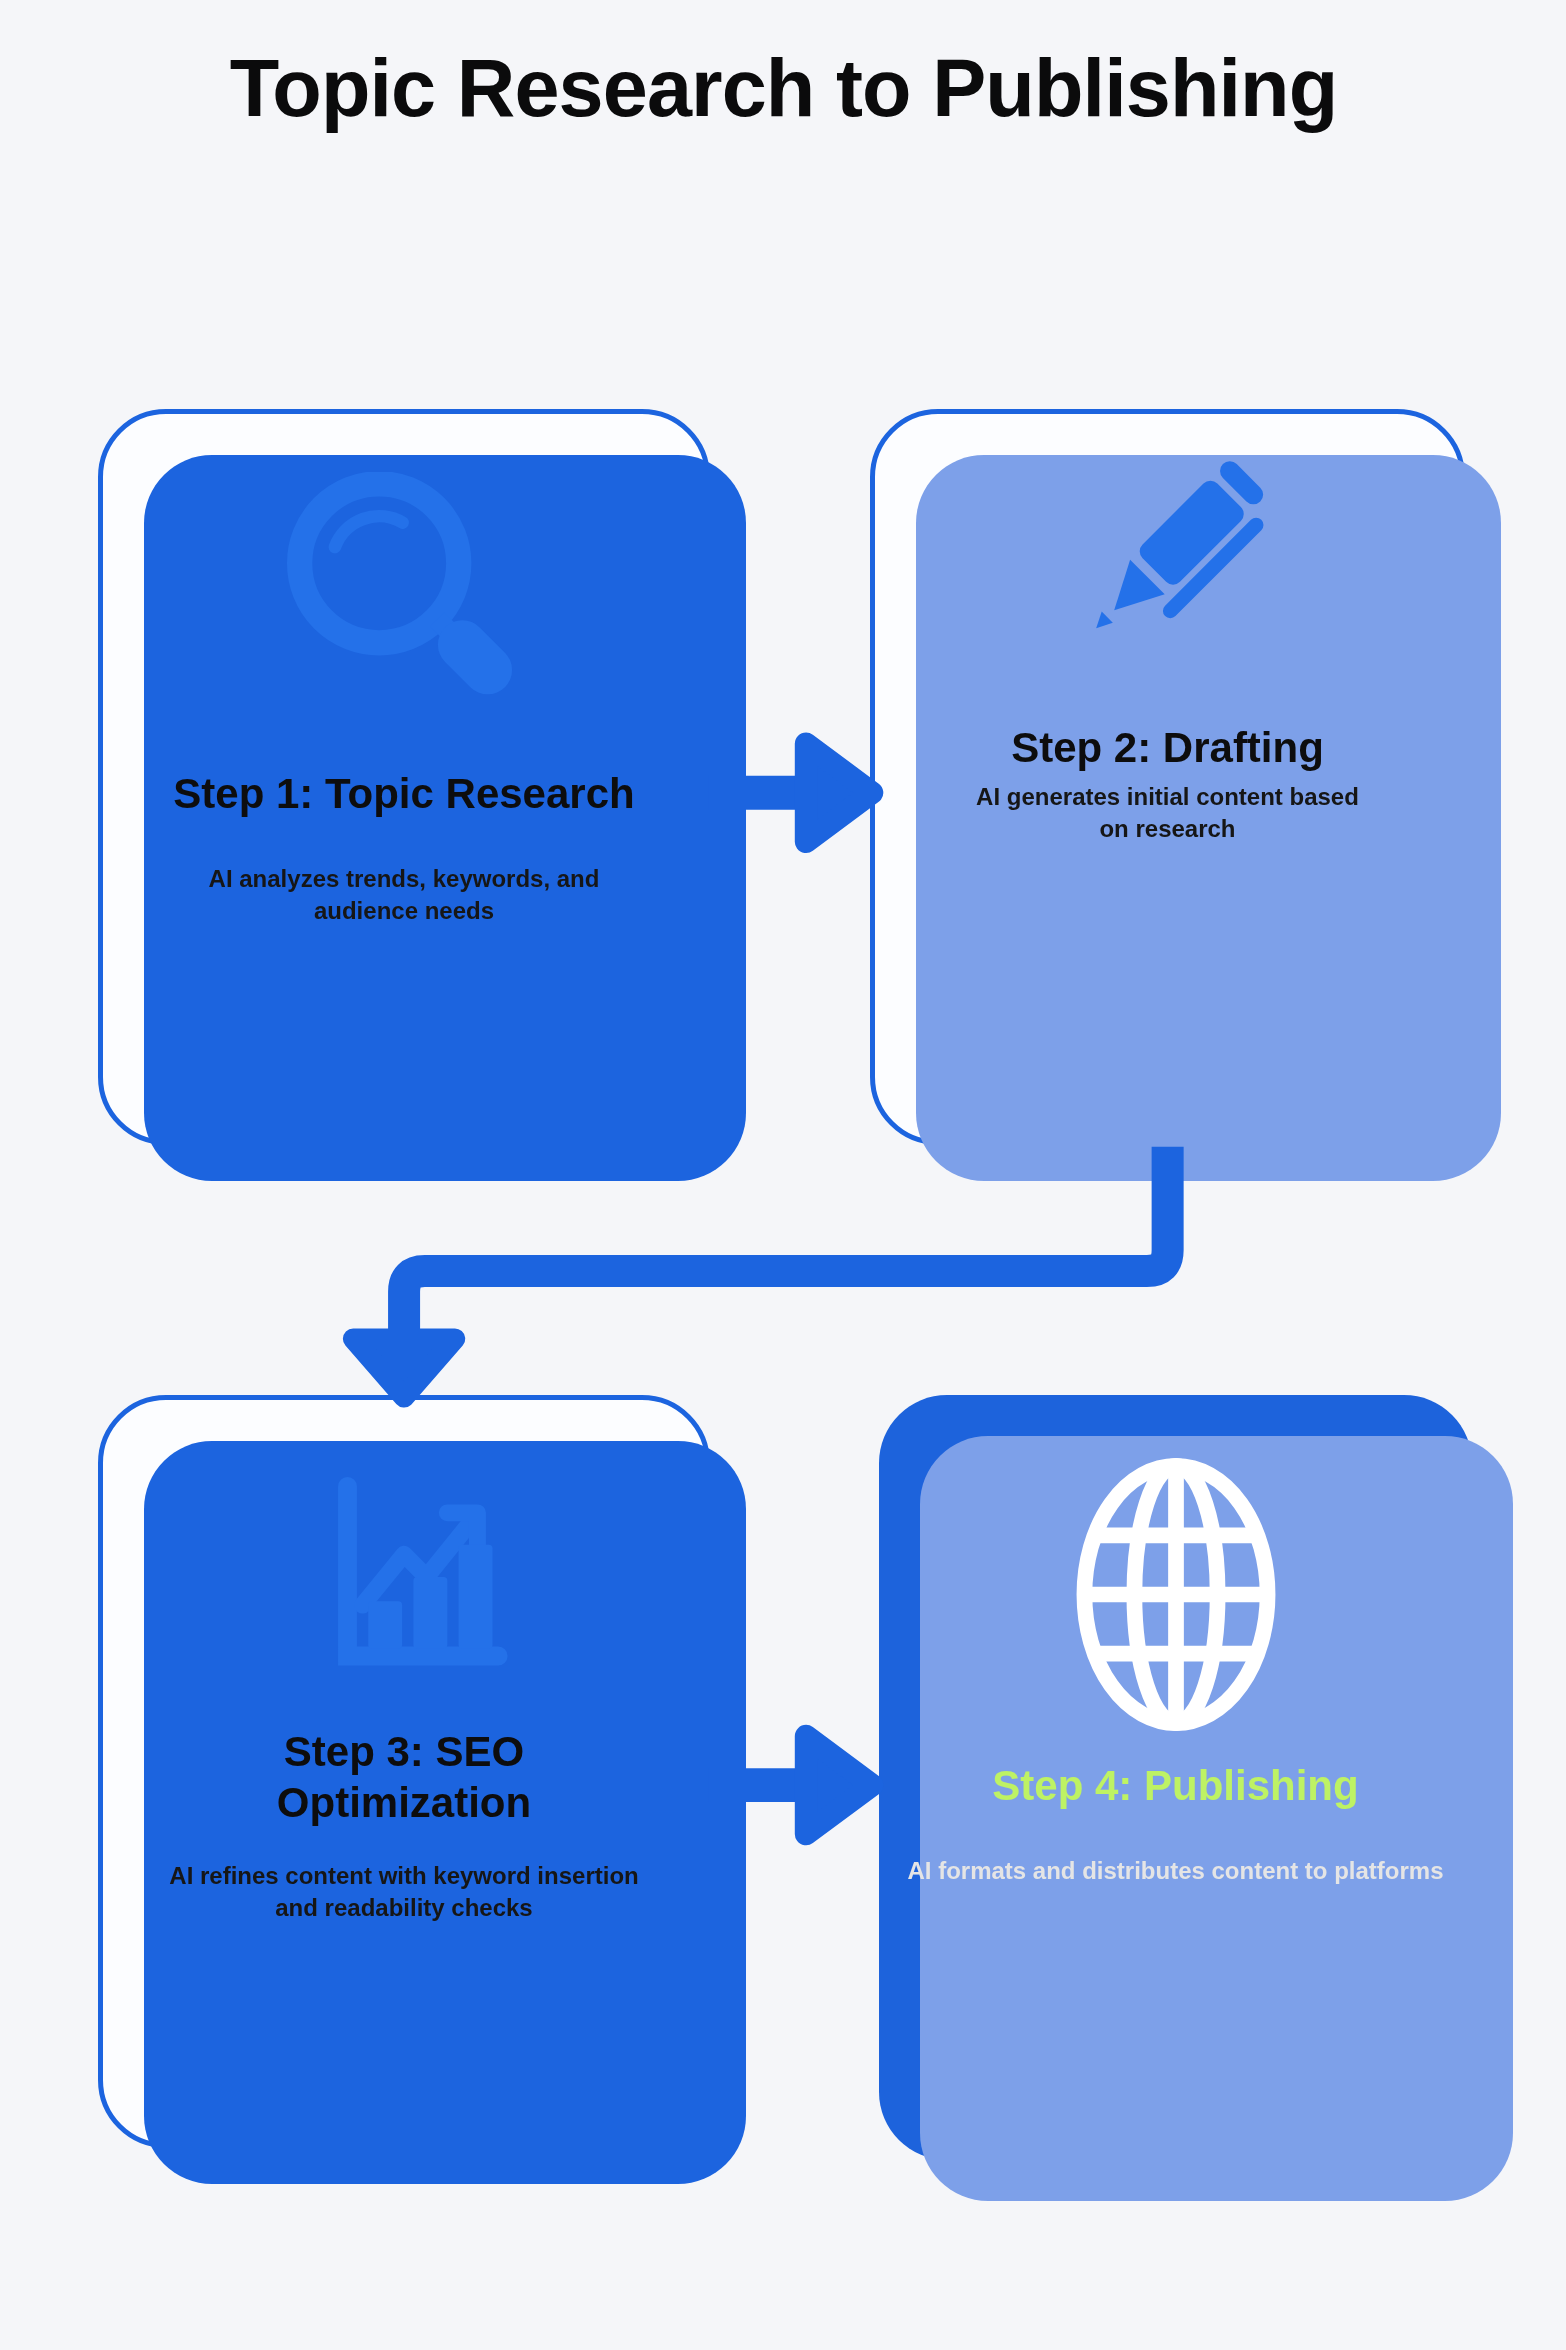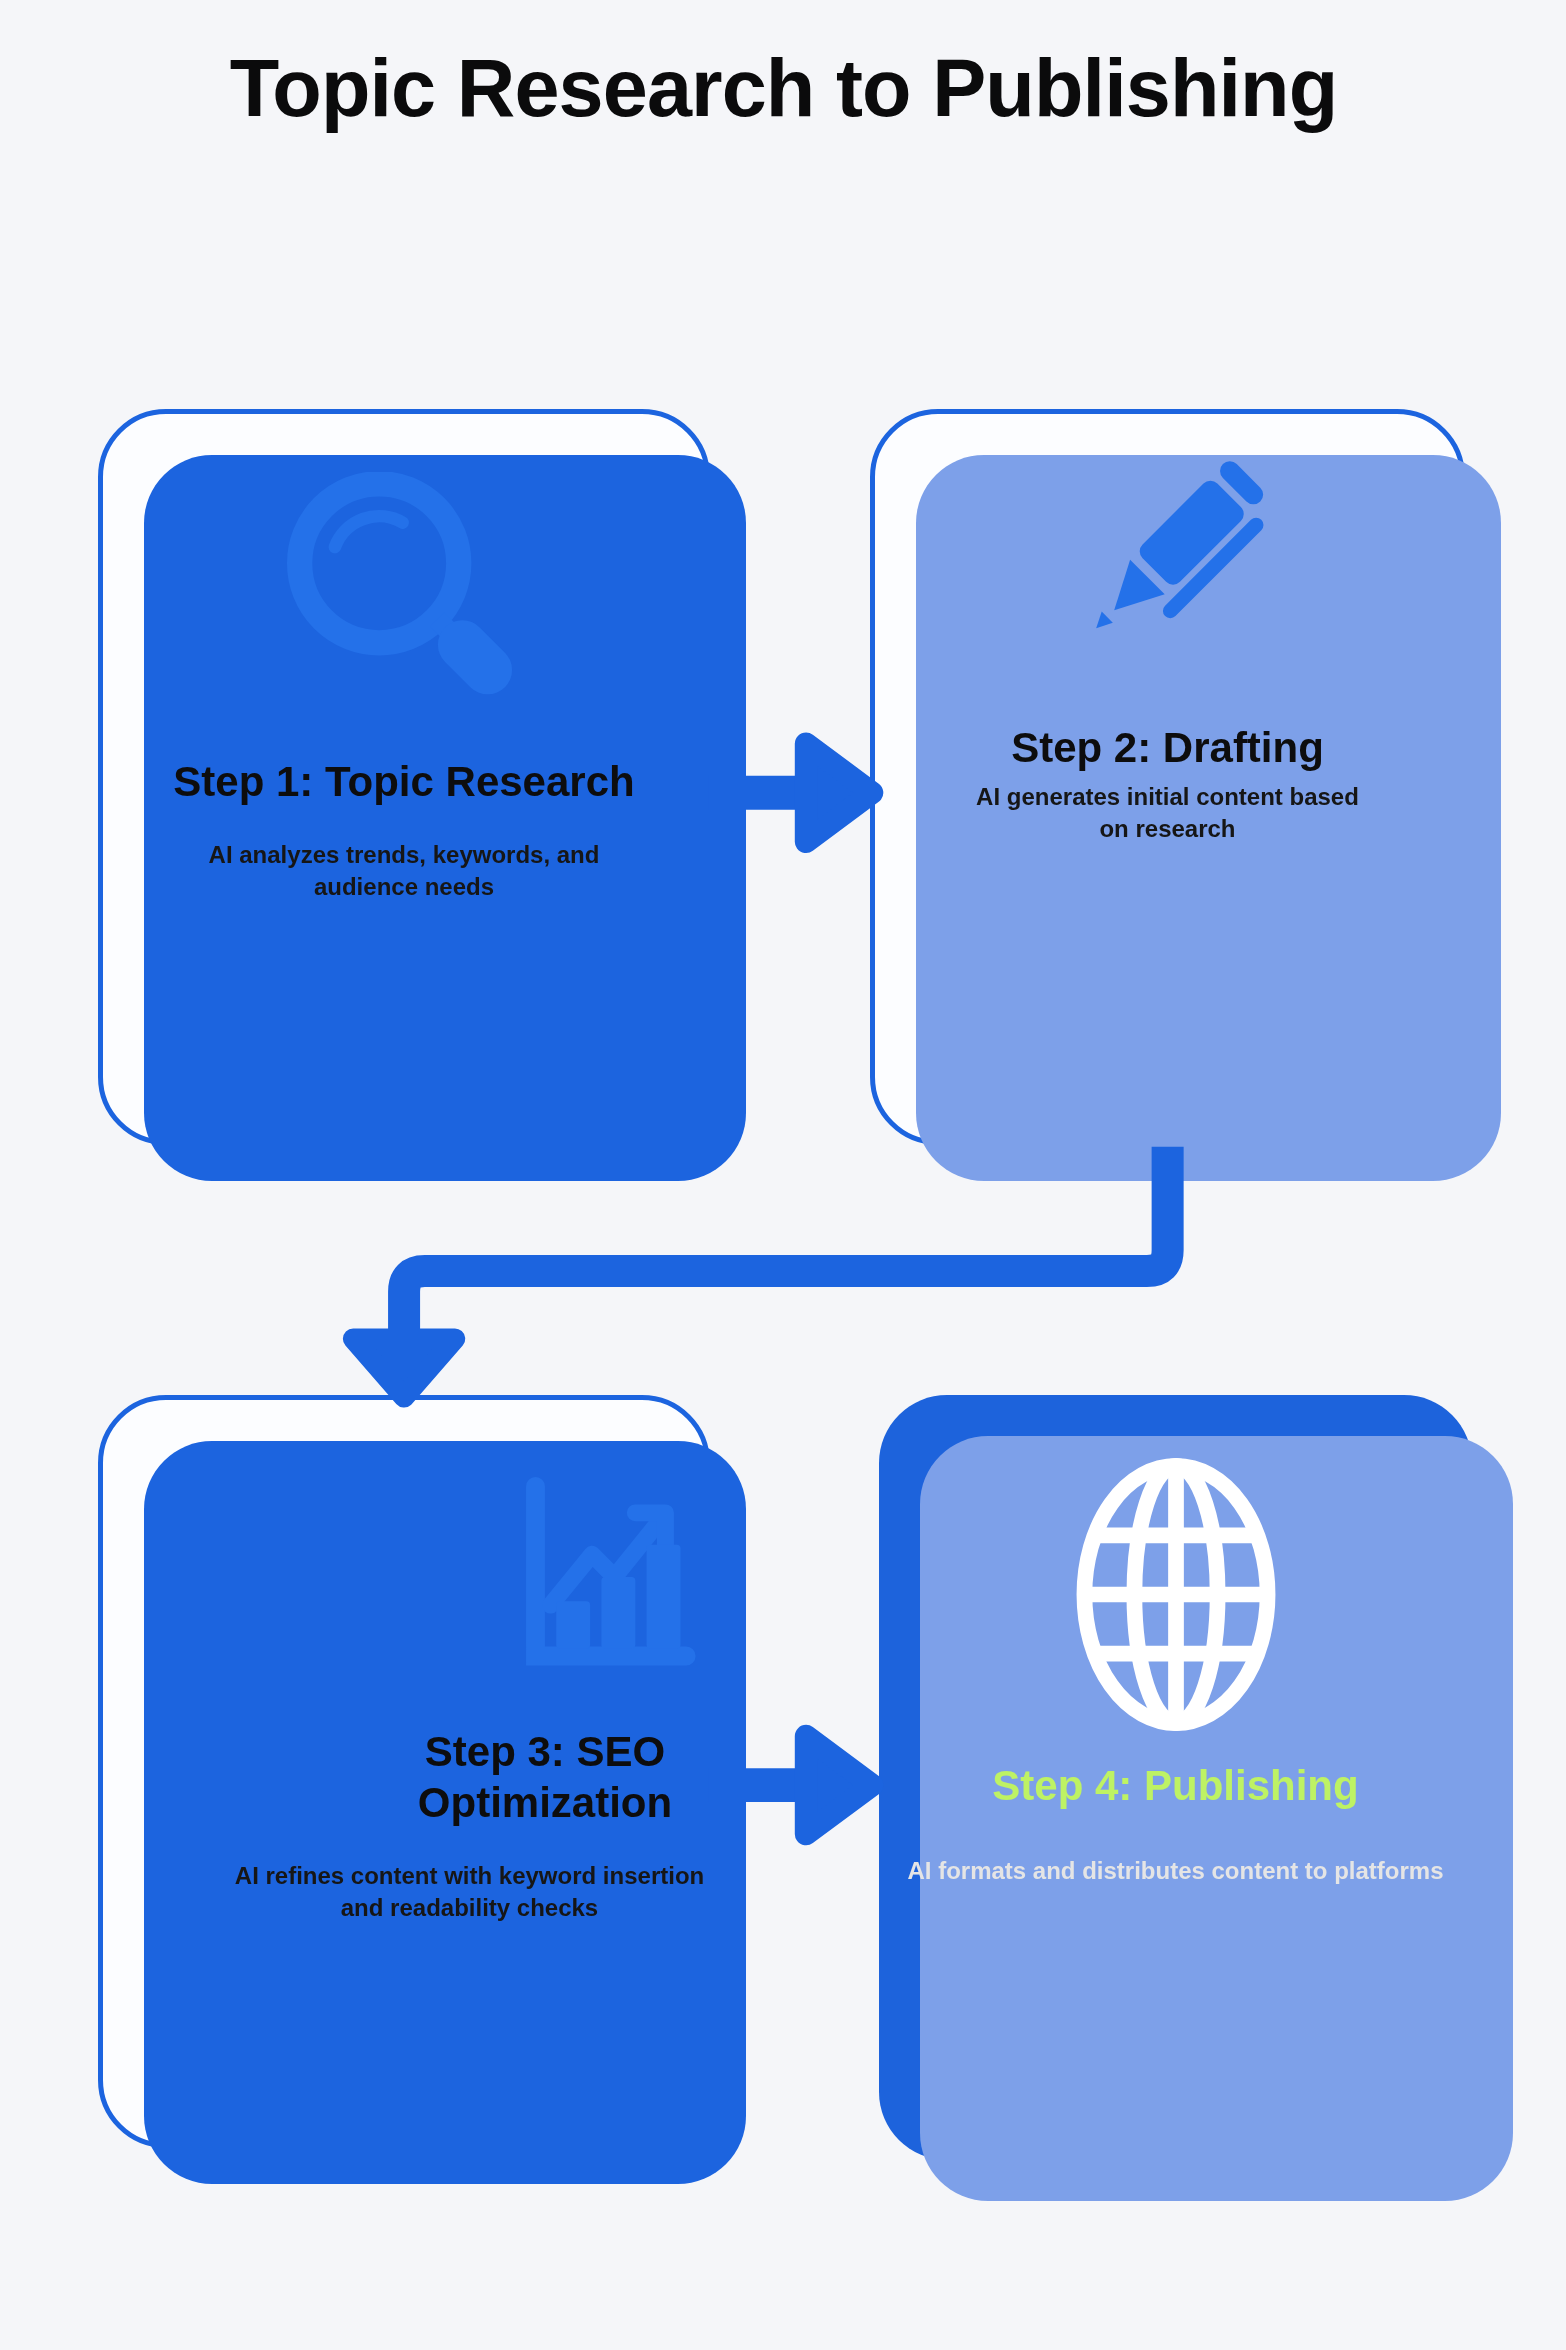--- a/index.html
+++ b/index.html
@@ -28,23 +28,23 @@
   .card::before{
     content:"";
     position:absolute;
     left:41px;top:41px;width:100%;height:100%;
     border-radius:68px;
     background:var(--shadow-color);
     z-index:-1;
   }
   .card-light{ background:#fcfdff; border:5.6px solid #1C64DF; }
   .card-solid{ background:#1D63DC; }
-  .card1{ left:98px; top:409px;  width:612px; height:736px; --shadow-color:#1C64DF; padding-top:58px; }
+  .card1{ left:98px; top:409px;  width:612px; height:736px; --shadow-color:#1C64DF; padding-top:58px;gap:12px; }
   .card2{ left:870px; top:409px;  width:595px; height:736px; --shadow-color:#7DA0E9; padding-top:24px; }
-  .card3{ left:98px; top:1395px; width:612px; height:753px; --shadow-color:#1C64DF; padding-top:62px;align-items:flex-end; }
+  .card3{ left:98px; top:1395px; width:612px; height:753px; --shadow-color:#1C64DF; padding-top:62px; }
   .card4{ left:879px; top:1395px; width:593px; height:765px; --shadow-color:#7DA0E9; padding-top:60px; }
   .icon-box{ flex:0 0 auto; display:flex; align-items:center; justify-content:center; }
   .card-heading{
     font-size:42px; font-weight:700; color:#0d0d0e;
     line-height:1.22; margin-top:49px;
   }
   .card3 .card-heading{ max-width:320px; margin-top:38px; }
   .card-body{
     font-size:24px; font-weight:700; color:#161616;
     line-height:1.33; margin-top:32px;

